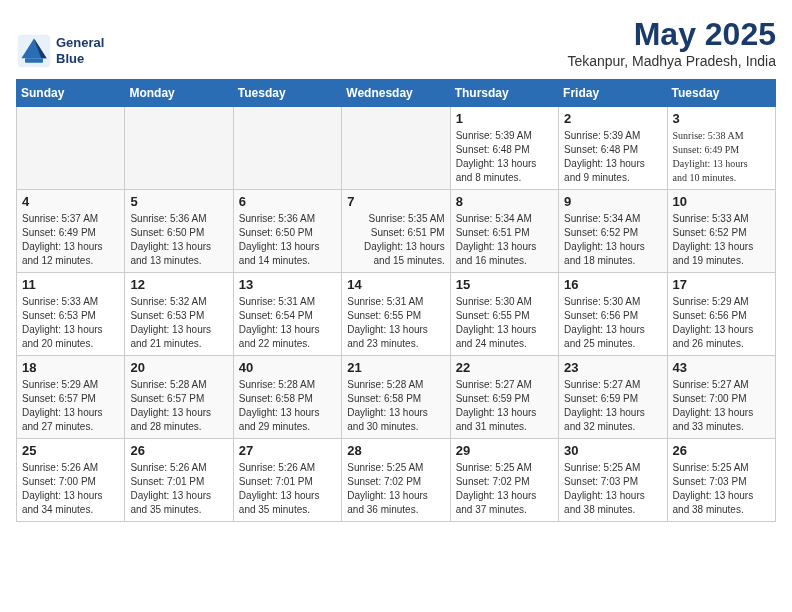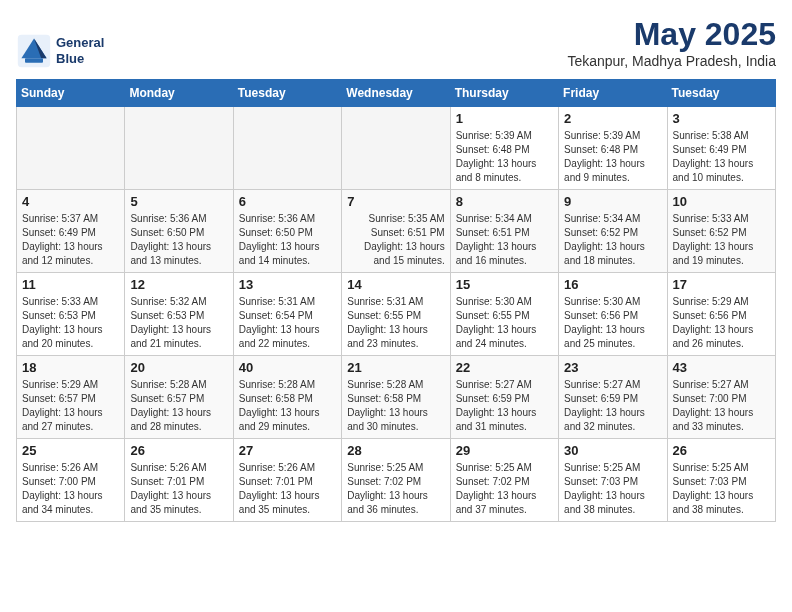--- a/index.html
+++ b/index.html
@@ -137,21 +137,21 @@
         </td>
         <td>
           <span class="day-number">2</span>
           <div class="day-info" style="white-space: pre-line;">Sunrise: 5:39 AM
 Sunset: 6:48 PM
 Daylight: 13 hours
 and 9 minutes.</div>
         </td>
         <td>
           <span class="day-number">3</span>
-          <div class="day-info" style="white-space: pre-line;">Sunrise: 5:38 AM
+          <div class="day-info" style="white-space: pre-line; font-family: Liberation Serif, serif;">Sunrise: 5:38 AM
 Sunset: 6:49 PM
 Daylight: 13 hours
 and 10 minutes.</div>
         </td>
       </tr>
       <tr>
         <td>
           <span class="day-number">4</span>
           <div class="day-info" style="white-space: pre-line;">Sunrise: 5:37 AM
 Sunset: 6:49 PM

